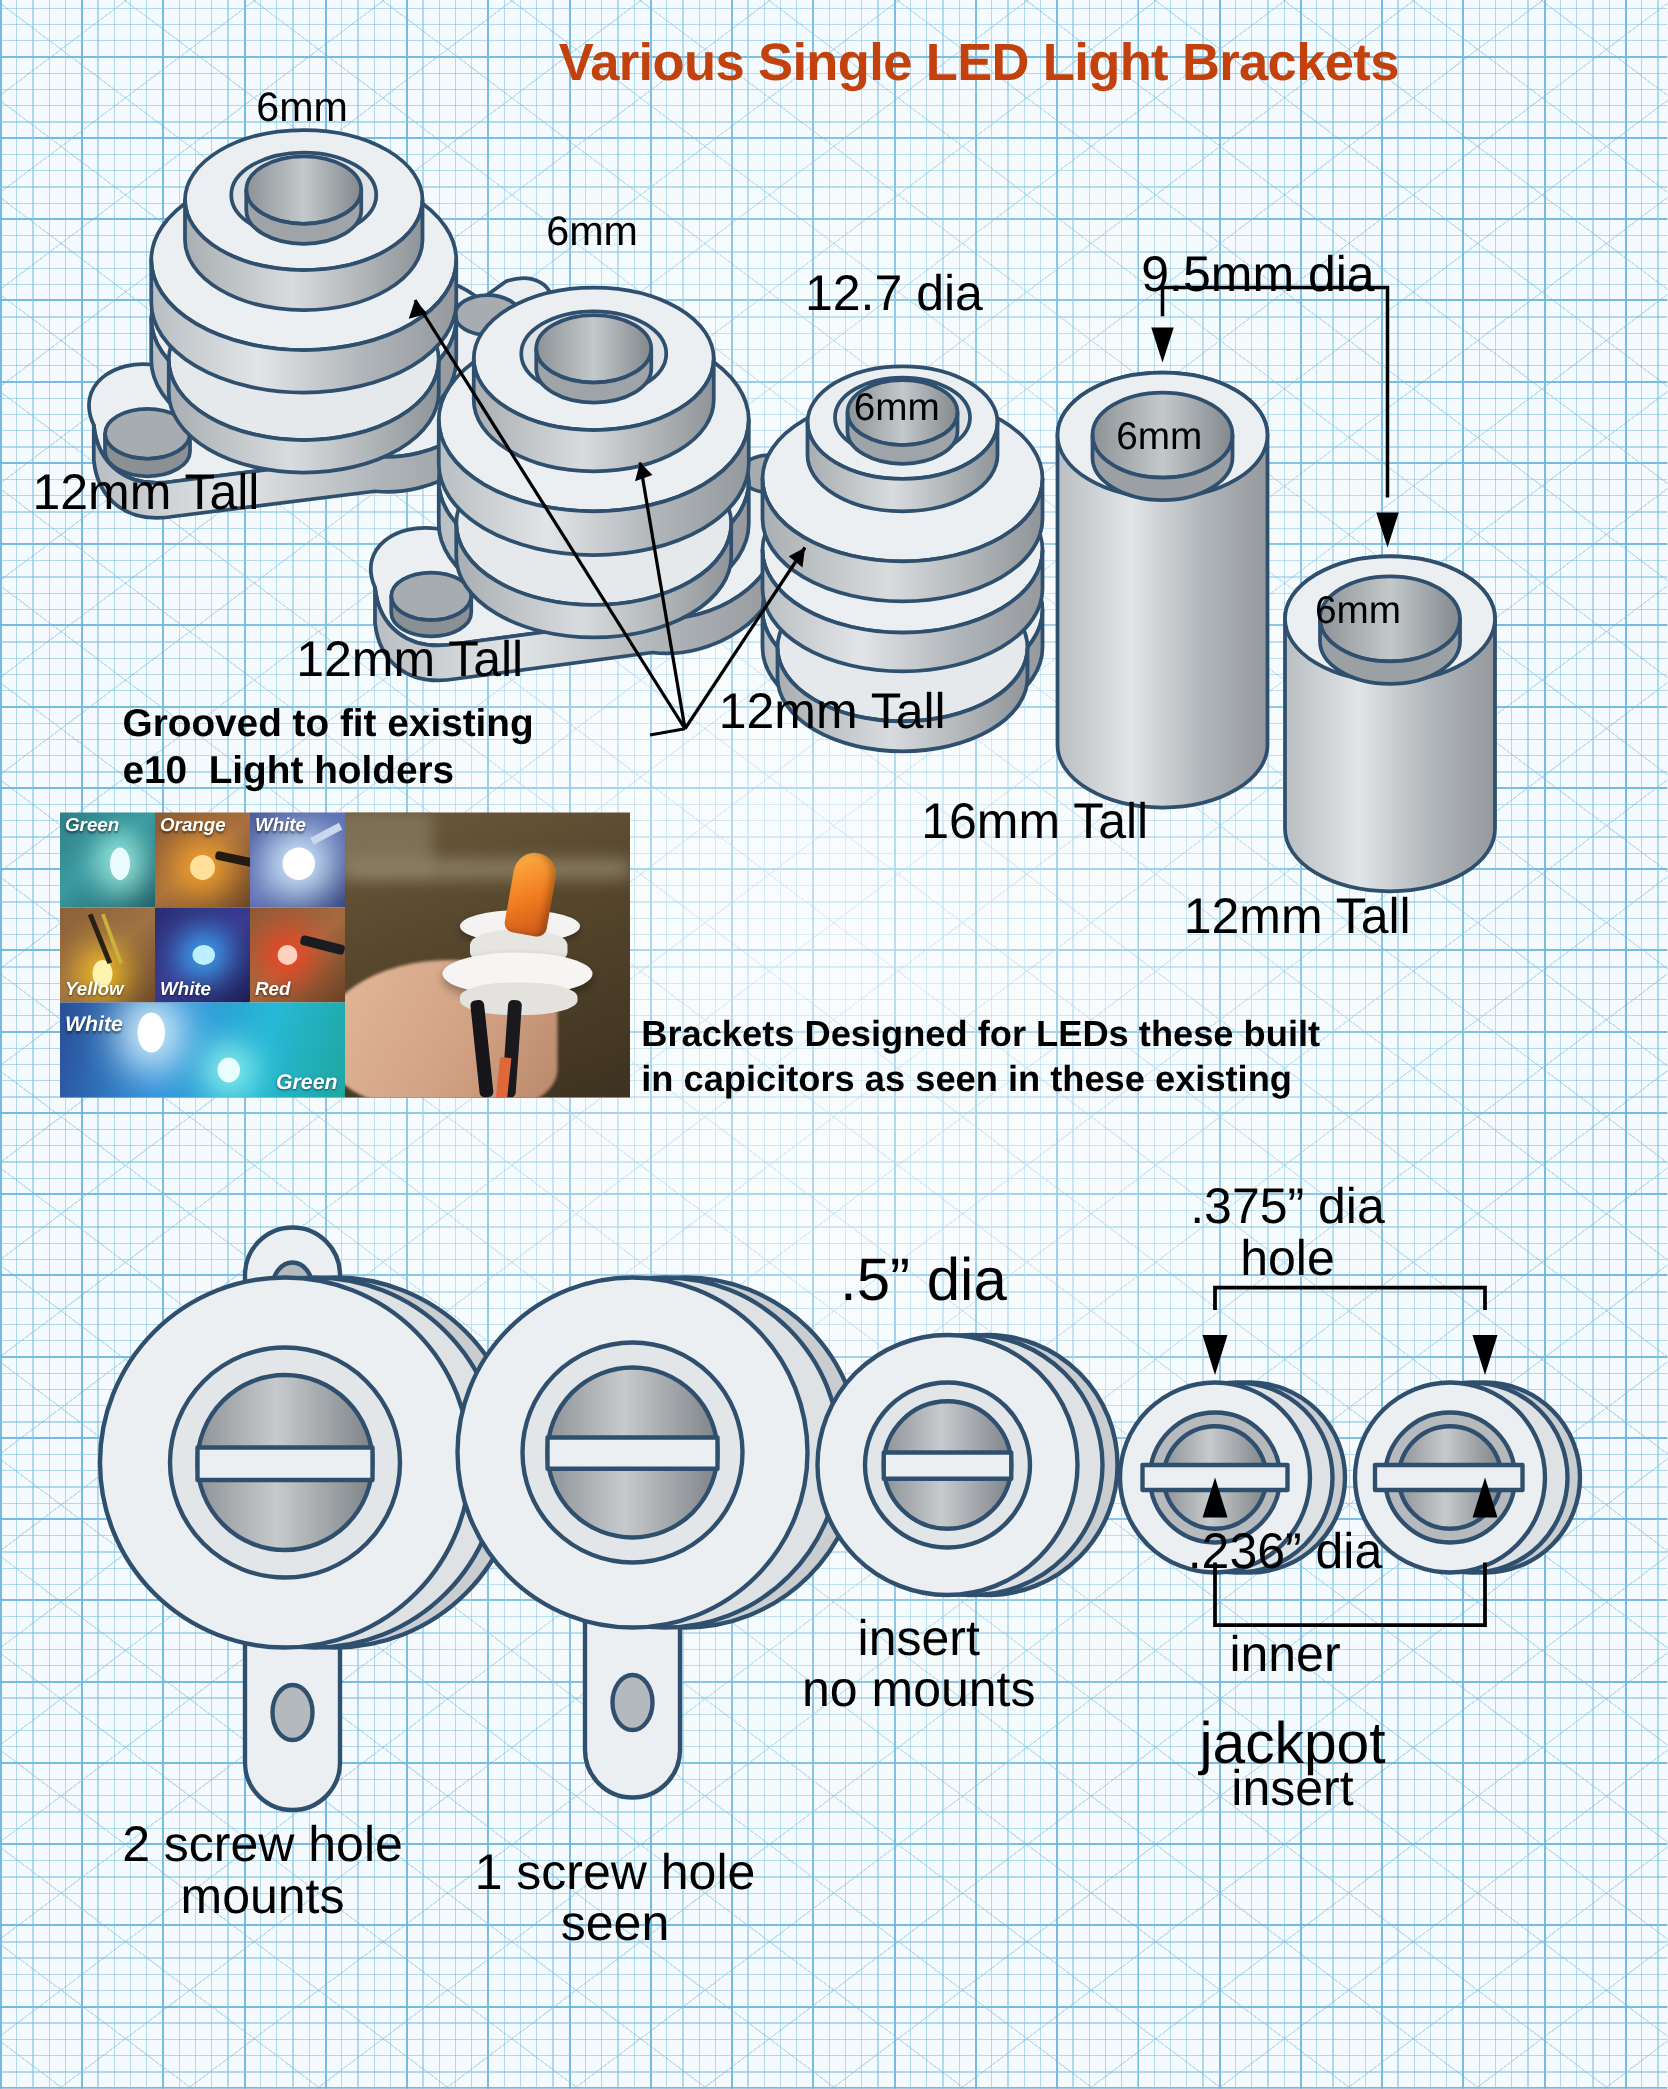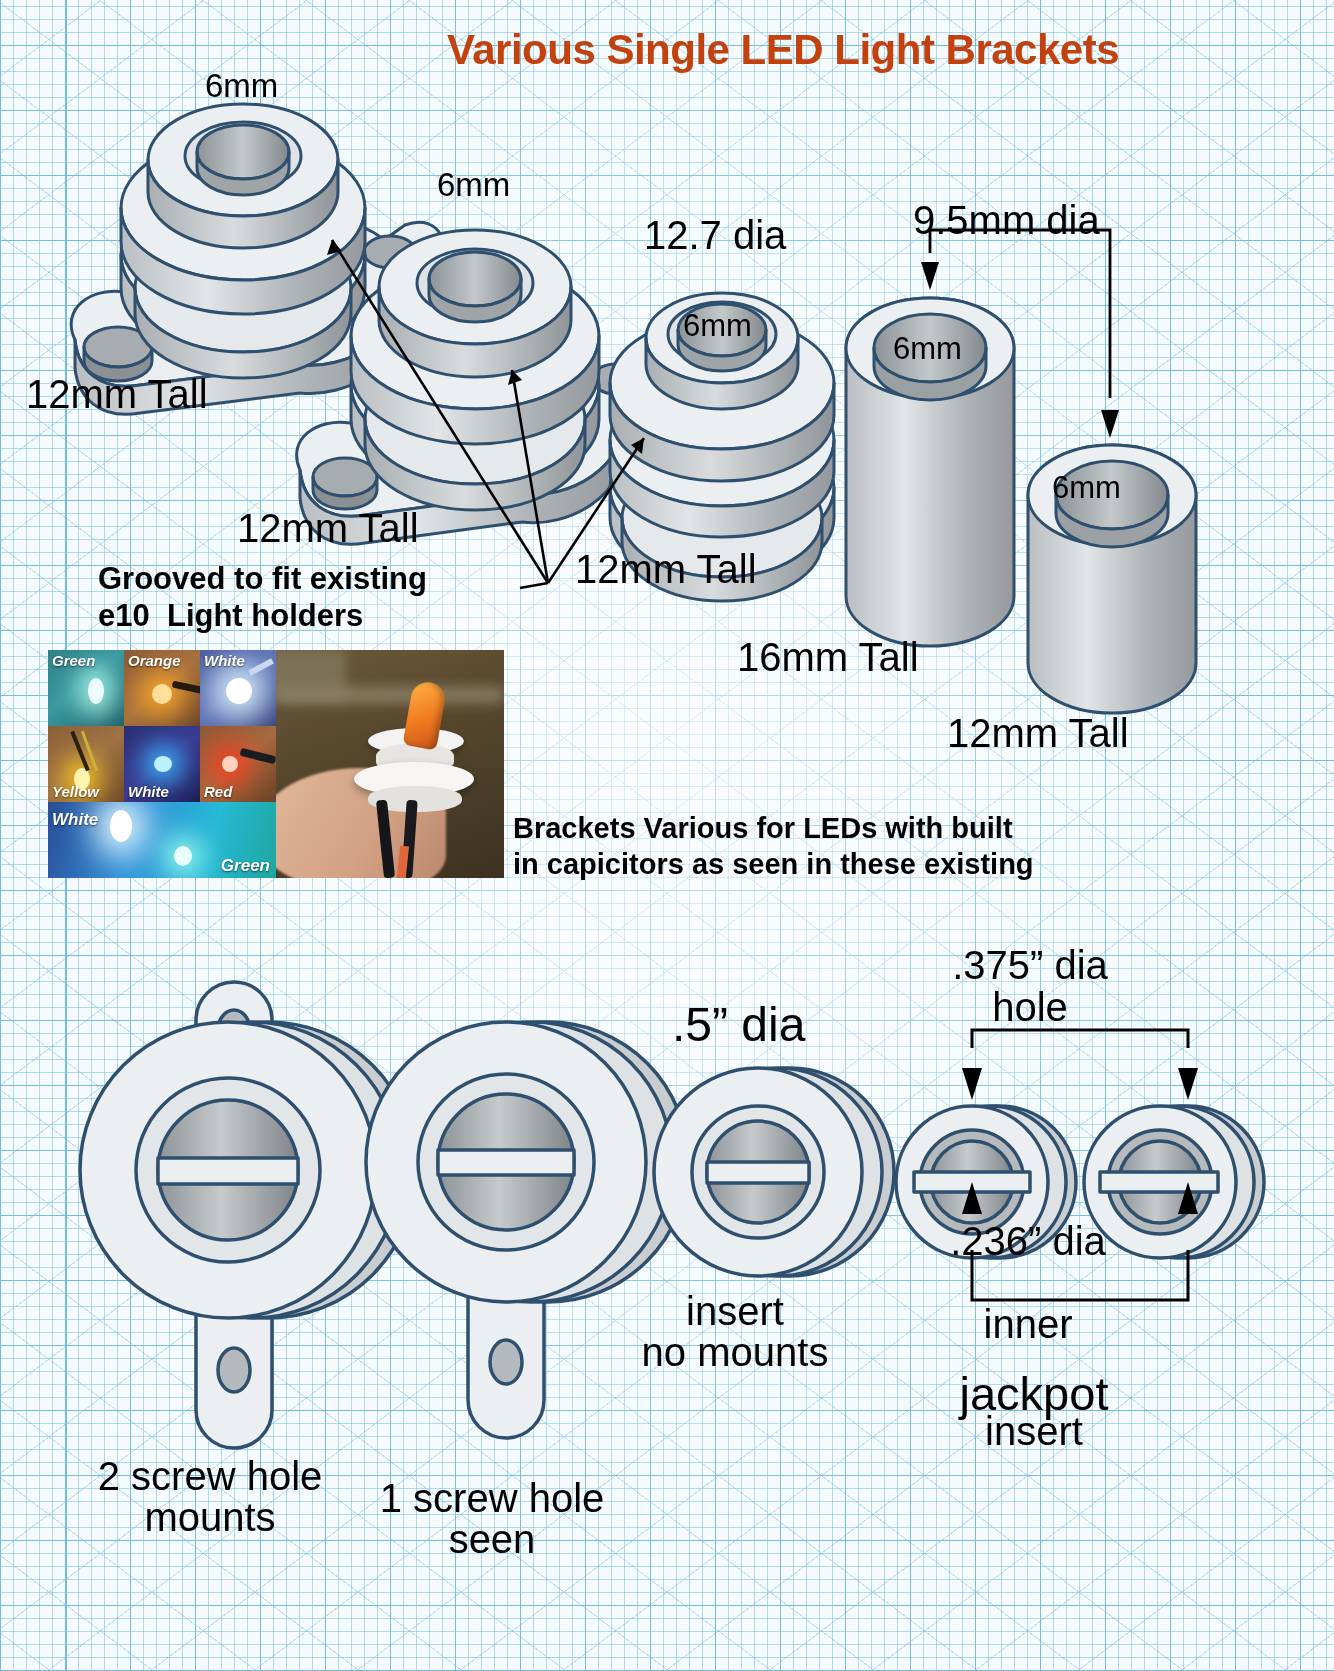--- a/index.html
+++ b/index.html
@@ -264,21 +264,21 @@
                 background:linear-gradient(150deg,#ffb347,#f07b20 55%,#c8561a);
                 border-radius:18px 18px 8px 8px;transform:rotate(10deg);
                 box-shadow:inset -4px 0 6px rgba(0,0,0,.25);"></div>
 
     <div style="position:absolute;left:104px;top:150px;width:11px;height:78px;background:#16161a;transform:rotate(-6deg);border-radius:4px;"></div>
     <div style="position:absolute;left:128px;top:150px;width:11px;height:78px;background:#1a1a1e;transform:rotate(4deg);border-radius:4px;"></div>
     <div style="position:absolute;left:122px;top:196px;width:9px;height:40px;background:#e0673a;transform:rotate(6deg);"></div>
   </div>
 </div>
 
-<div class="lbl bold" style="left:513px;top:813px;font-size:29px;">Brackets Various for LEDs with built</div>
+<div class="lbl bold" style="left:513px;top:813px;font-size:29px;">Brackets Designed for LEDs these built</div>
 <div class="lbl bold" style="left:513px;top:849px;font-size:29px;">in capicitors as seen in these existing</div>
 
 <svg class="part" style="left:0px;top:900px;width:1334px;height:640px" viewBox="0 0 1334 640">
   <defs>
     <linearGradient id="bBore" x1="0" y1="0" x2="1" y2="0">
       <stop offset="0%" stop-color="#8e9397"></stop>
         <stop offset="45%" stop-color="#c6cacd"></stop>
       <stop offset="100%" stop-color="#7f8488"></stop>
     </linearGradient>
     <linearGradient id="bSide" x1="0" y1="0" x2="1" y2="0">

